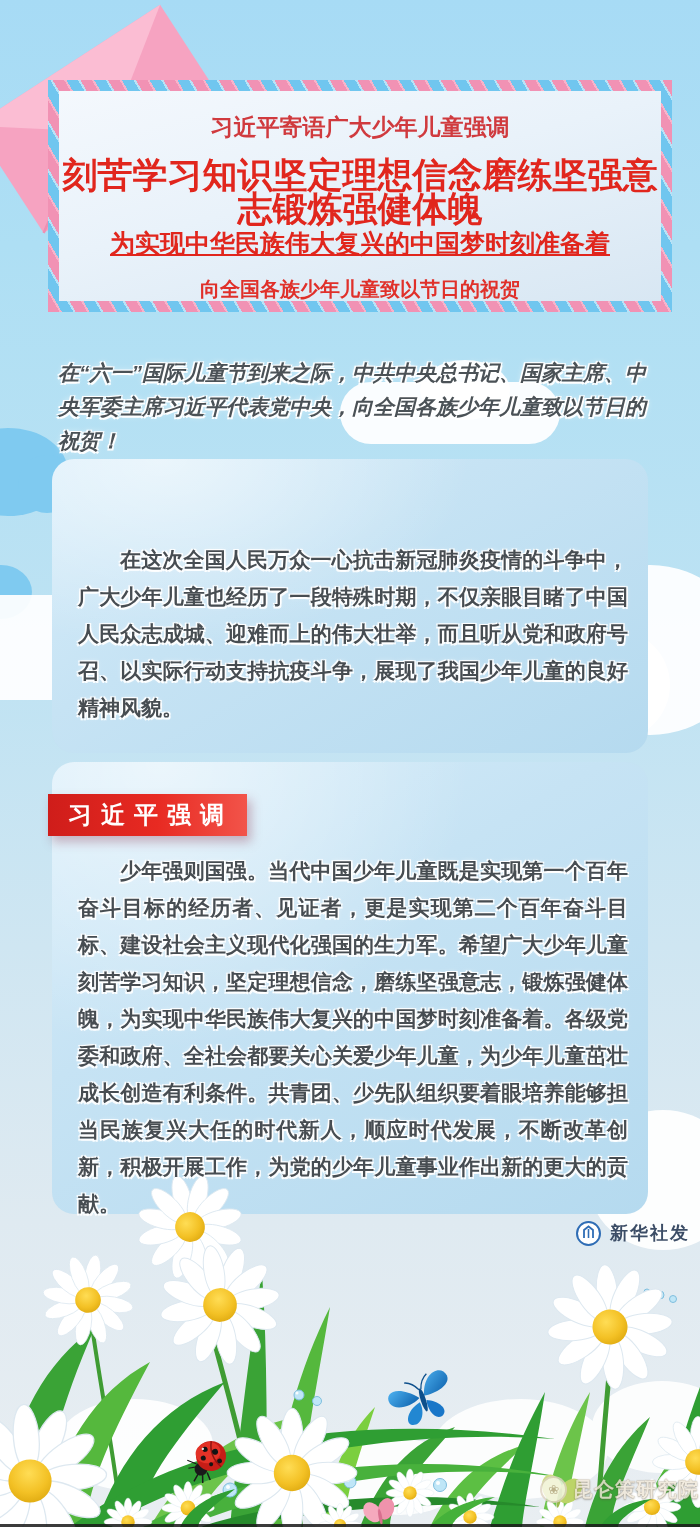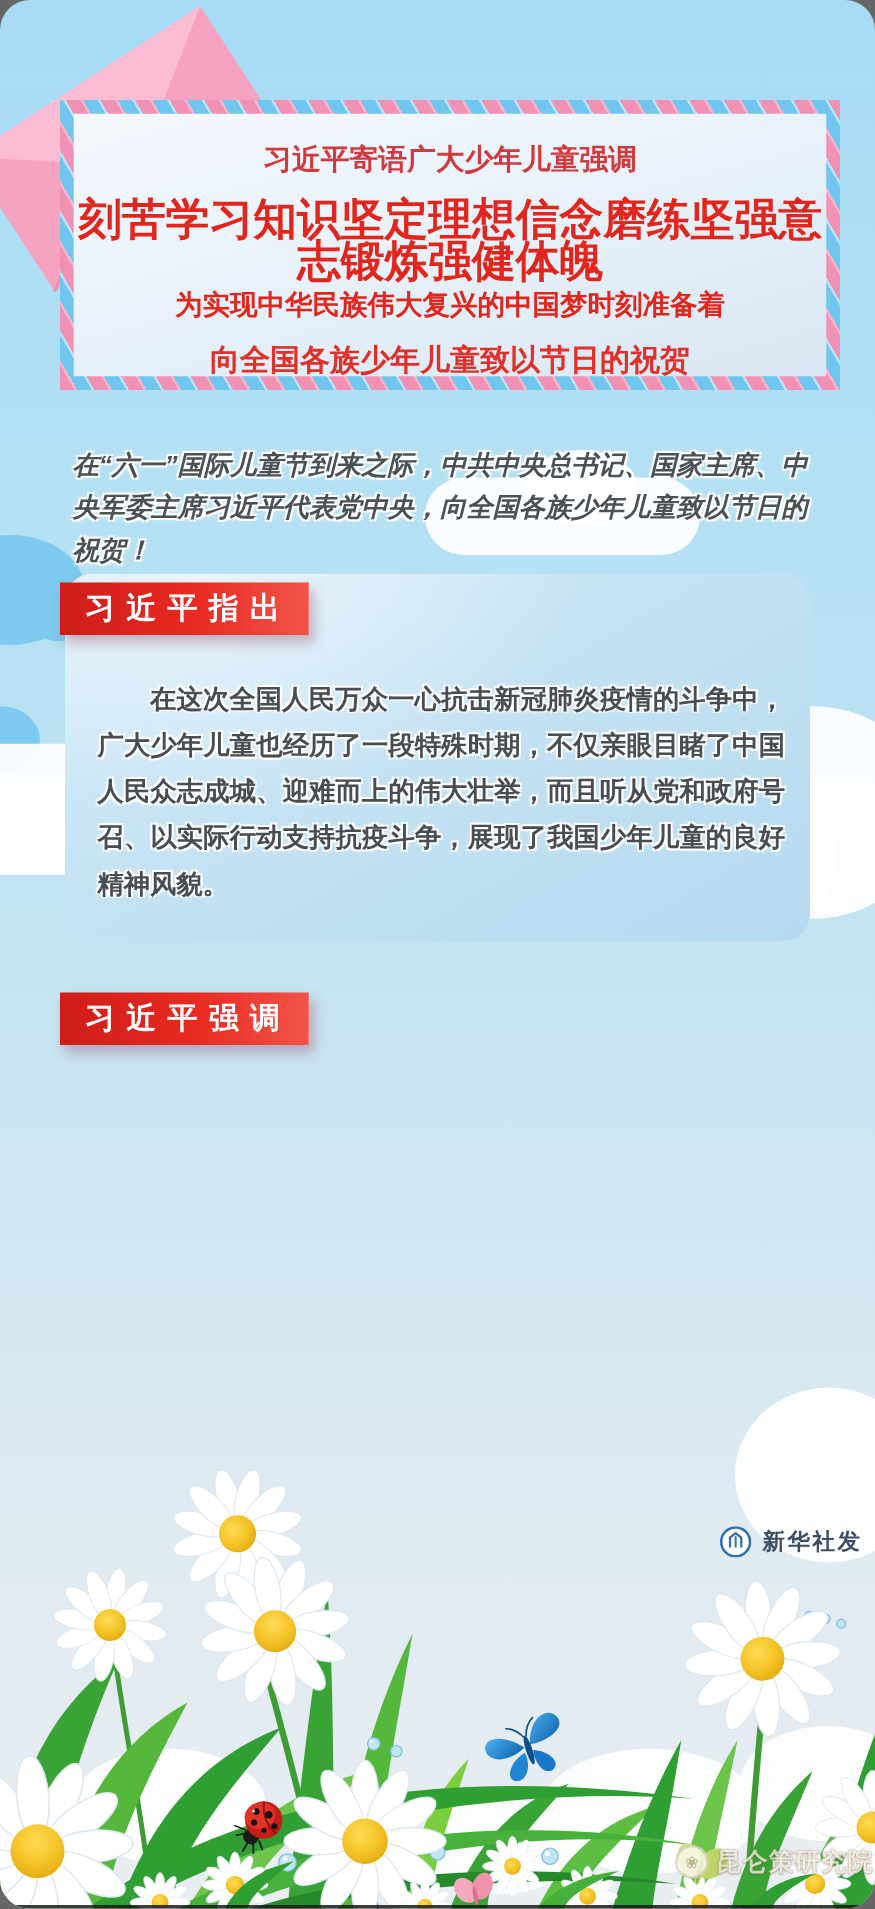--- a/index.html
+++ b/index.html
@@ -1,42 +1,41 @@
 <!DOCTYPE html>
 <html><head>
 <meta charset="utf-8">
 <style>
   html,body{margin:0;padding:0;background:#666;}
   .poster{
     position:relative;width:700px;height:1527px;margin:0 auto;overflow:hidden;
     font-family:"Liberation Sans","DejaVu Sans",sans-serif;
     background:linear-gradient(180deg,#a7dbf5 0%,#aedff4 16%,#bce2f3 40%,#cfe6f2 62%,#dfeaf1 80%,#e9eef2 100%);
-    border-radius:24px;
   }
   
   .cloud{position:absolute;border-radius:50%;}
   .cloud.blue{background:#7fcaf0;}
   .cloud.white{background:#ffffff;opacity:.93;}
   
   .envelope{position:absolute;left:-22px;top:2px;z-index:1;}
   
   .header-card{
     position:absolute;left:48px;top:80px;width:624px;height:232px;z-index:2;
     padding:11px;box-sizing:border-box;
     background:repeating-linear-gradient(60deg,#f192b4 0 10px,#f7b3ca 10px 12px,#70c6ef 12px 22px,#b9e2f6 22px 24px);
   }
   .card-inner{
     width:100%;height:100%;box-sizing:border-box;text-align:center;
     background:linear-gradient(165deg,#f4f8fd 0%,#e9f2fa 45%,#d8e7f3 100%);
     font-family:"Liberation Serif","DejaVu Serif",serif;
   }
   .card-line1{margin:0;padding-top:22px;font-size:23px;line-height:30px;font-weight:bold;color:#d03a3e;}
   .card-line2{margin:16px 0 0 0;font-size:35px;line-height:34px;font-weight:900;color:#e1261d;}
-  .card-line3{margin:0;font-size:22px;line-height:34px;font-weight:900;color:#e1261d;}
-  .card-line4{margin:13px 0 0 0;font-size:24px;line-height:30px;font-weight:bold;color:#e0302a;}
+  .card-line3{margin:0;font-size:25px;line-height:34px;font-weight:900;color:#e1261d;text-decoration:underline;}
+  .card-line4{margin:13px 0 0 0;font-size:20px;line-height:30px;font-weight:bold;color:#e0302a;}
   
   .intro{
     position:absolute;left:58px;top:335px;width:588px;z-index:2;
     font-size:21px;line-height:34px;font-weight:bold;color:#4b5257;text-align:justify;
     text-shadow:-1.5px -1.5px 0 rgba(255,255,255,.95),1.5px -1.5px 0 rgba(255,255,255,.95),
                 -1.5px 1.5px 0 rgba(255,255,255,.95),1.5px 1.5px 0 rgba(255,255,255,.95),
                 0 0 6px rgba(255,255,255,.7);
     font-style:italic;
   }
   
@@ -114,24 +113,24 @@
       <p class="card-line3">为实现中华民族伟大复兴的中国梦时刻准备着</p>
       <p class="card-line4">向全国各族少年儿童致以节日的祝贺</p>
     </div>
   </div>
 
   <p class="intro">在“六一”国际儿童节到来之际，中共中央总书记、国家主席、中央军委主席习近平代表党中央，向全国各族少年儿童致以节日的祝贺！</p>
 
   <div class="panel panel-1">
     <p class="panel-body">在这次全国人民万众一心抗击新冠肺炎疫情的斗争中，广大少年儿童也经历了一段特殊时期，不仅亲眼目睹了中国人民众志成城、迎难而上的伟大壮举，而且听从党和政府号召、以实际行动支持抗疫斗争，展现了我国少年儿童的良好精神风貌。</p>
   </div>
-  <div class="banner banner-1">
-    <span class="banner-label">习近平指出</span>
-  </div>
-
+
+  <div class="panel panel-2">
+    <p class="panel-body">少年强则国强。当代中国少年儿童既是实现第一个百年奋斗目标的经历者、见证者，更是实现第二个百年奋斗目标、建设社会主义现代化强国的生力军。希望广大少年儿童刻苦学习知识，坚定理想信念，磨练坚强意志，锻炼强健体魄，为实现中华民族伟大复兴的中国梦时刻准备着。各级党委和政府、全社会都要关心关爱少年儿童，为少年儿童茁壮成长创造有利条件。共青团、少先队组织要着眼培养能够担当民族复兴大任的时代新人，顺应时代发展，不断改革创新，积极开展工作，为党的少年儿童事业作出新的更大的贡献。</p>
+  </div>
   <div class="banner banner-2">
     <span class="banner-label">习近平强调</span>
   </div>
 
   <div class="credit">
     <svg width="25" height="25" viewBox="0 0 25 25">
       <circle cx="12.5" cy="12.5" r="11.5" fill="#ffffff" stroke="#2f6db5" stroke-width="2"></circle>
       <path d="M8,17 L8,9 L12.5,5.5 L17,9 L17,17" fill="none" stroke="#2f6db5" stroke-width="1.8"></path>
       <line x1="12.5" y1="8" x2="12.5" y2="17" stroke="#2f6db5" stroke-width="1.6"></line>
     </svg>

